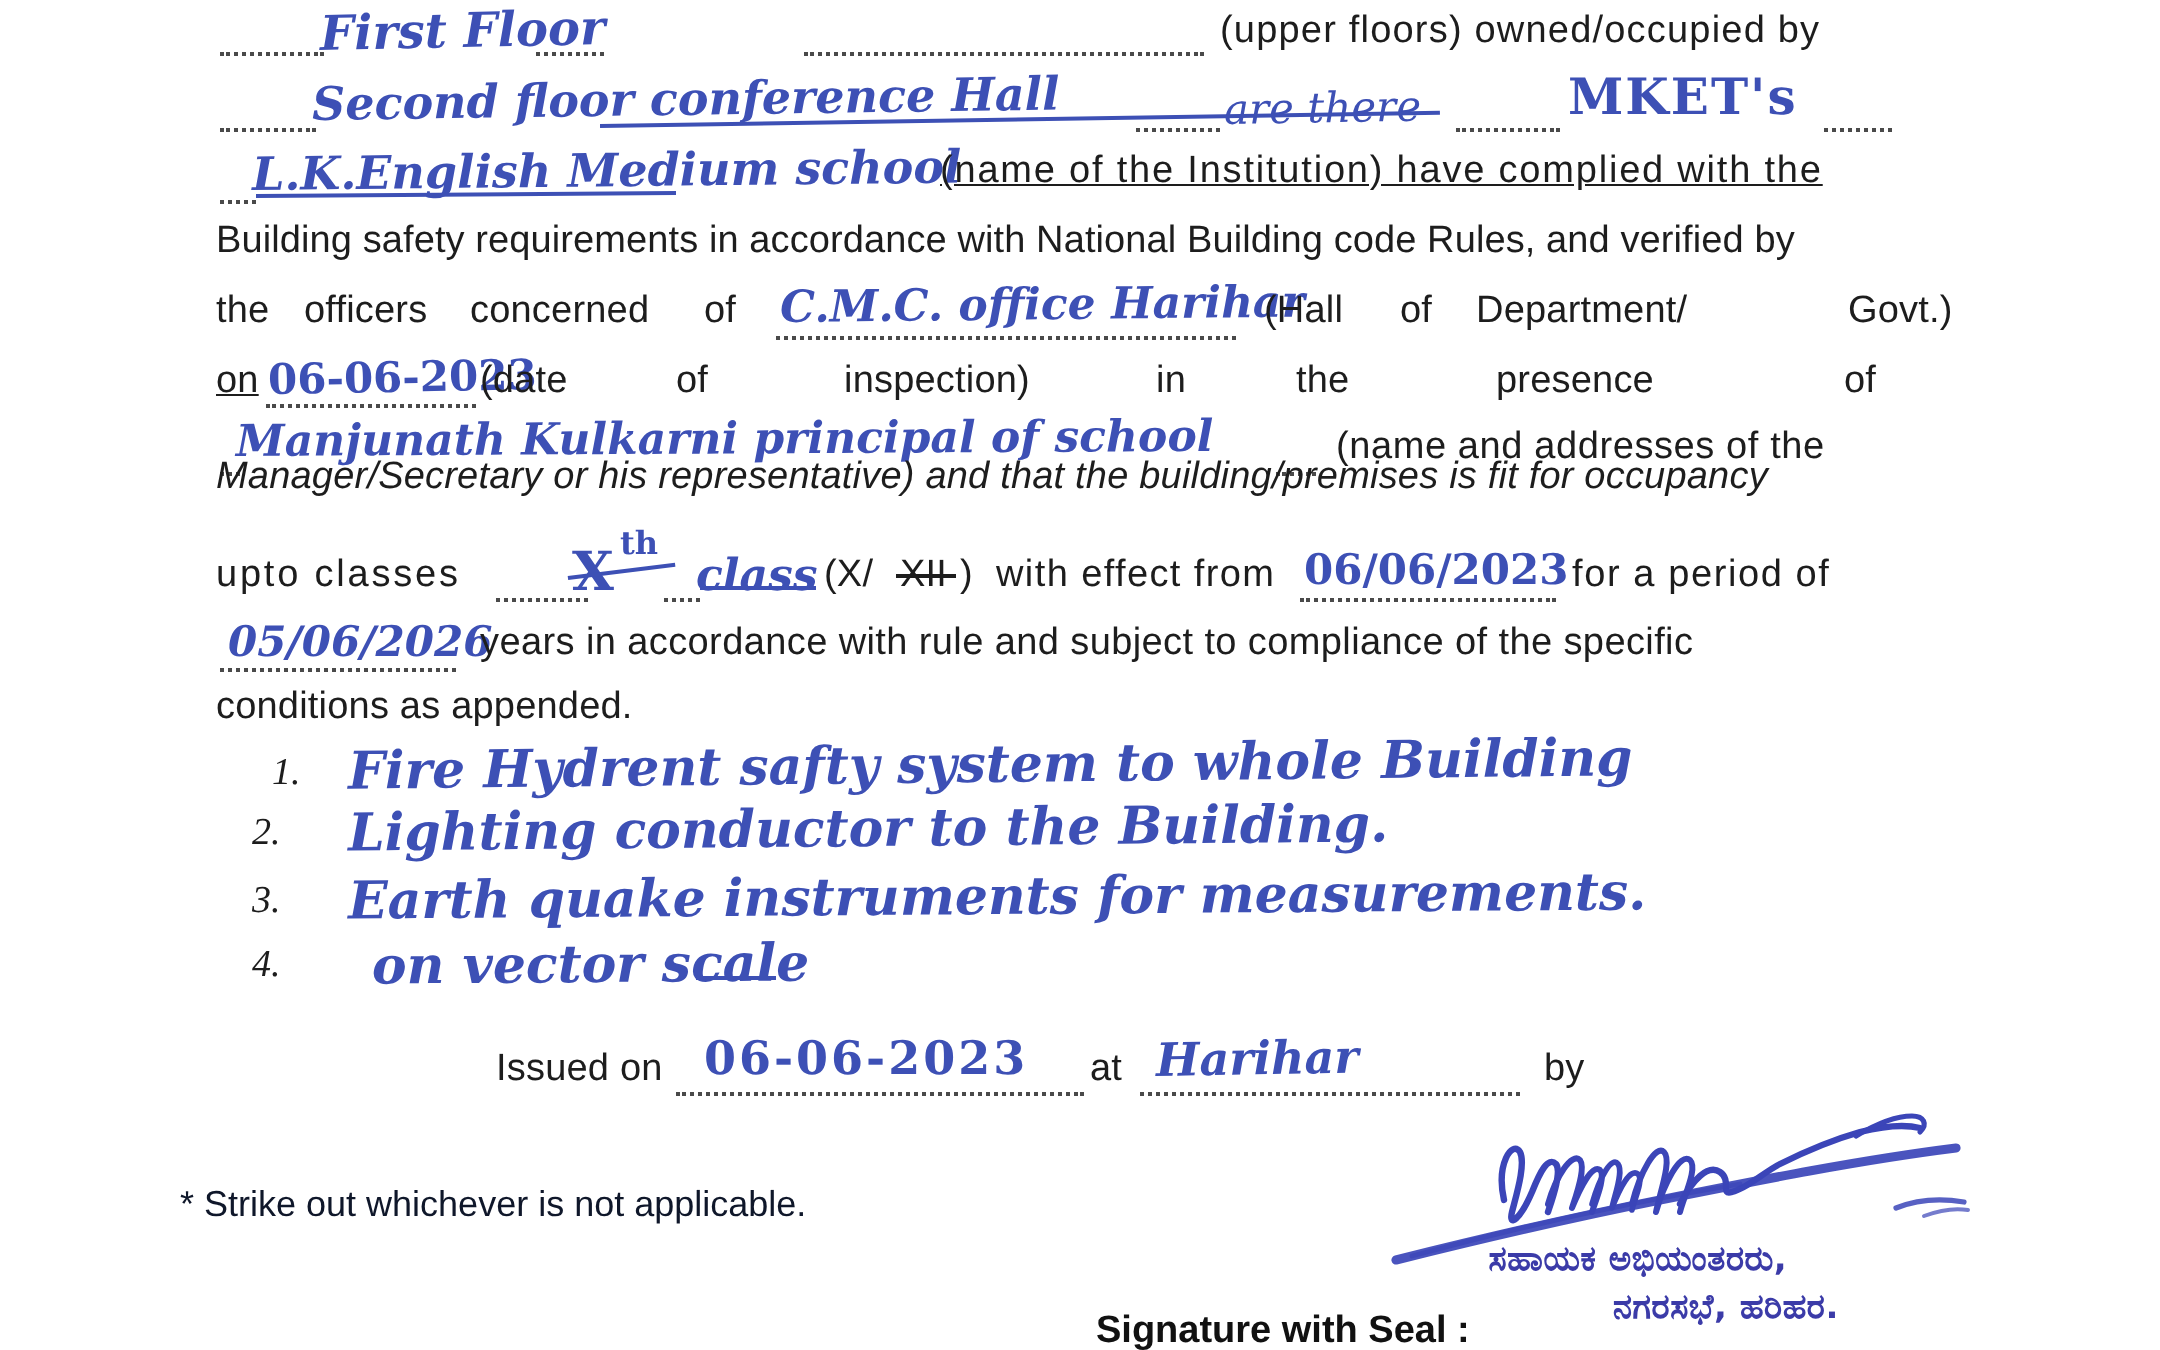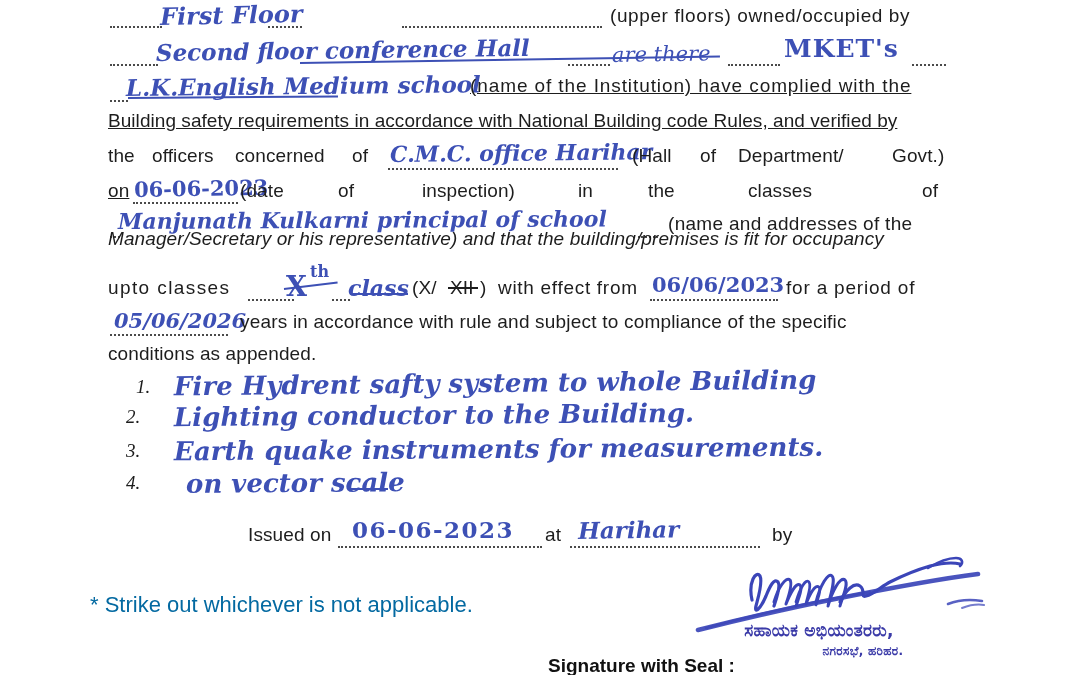--- a/index.html
+++ b/index.html
@@ -80,22 +80,22 @@
     position: absolute;
     font-family: "DejaVu Serif", serif;
     font-style: italic;
     font-weight: 600;
     color: #3d50b5;
     white-space: nowrap;
   }
 
   .note {
     position: absolute;
-    font-size: 22px;
-    color: #0369a1;
+    font-size: 18px;
+    color: #0f172a;
   }
   .sigseal-label {
     position: absolute;
     font-size: 19px;
     font-weight: bold;
     color: #111;
   }
 
   
   .signature {
@@ -108,21 +108,21 @@
     position: absolute;
     font-family: "DejaVu Sans", sans-serif;
     font-weight: bold;
     color: #3b3ba8;
     text-align: center;
     line-height: 1.22;
     font-size: 17px;
     letter-spacing: 0.3px;
     white-space: nowrap;
   }
-  .stamp-l2 { font-size: 12px; }
+  .stamp-l2 { font-size: 17px; }
 
   .topfrag {
     position: absolute;
     color: #3d50b5;
     font-family: "DejaVu Serif", serif;
     font-style: italic;
     font-weight: 600;
   }
 </style>
 </head>
@@ -145,44 +145,44 @@
   <div class="strike" style="left:300px;top:62px;width:420px;transform:rotate(-0.9deg);height:1.6px;"></div>
   <div class="dots" style="left:728px;top:64px;width:52px;"></div>
   <div class="hand" style="left:784px;top:34px;font-size:25px;font-style:normal;letter-spacing:1px;">MKET's</div>
   <div class="dots" style="left:912px;top:64px;width:34px;"></div>
 
   <div class="dots" style="left:110px;top:100px;width:18px;"></div>
   <div class="hand" style="left:126px;top:74px;font-size:23px;transform:rotate(-0.6deg);">L.K.English Medium school</div>
   <div class="strike" style="left:128px;top:97px;width:210px;height:1.5px;transform:rotate(-0.4deg);"></div>
   <div class="printed" style="left:470px;top:75px;letter-spacing:0.9px;text-decoration:underline;">(name of the Institution) have complied with the</div>
 
-  <div class="printed" style="left:108px;top:110px;letter-spacing:0.05px;text-decoration:underline;">Building safety requirements in accordance with National Building code Rules, and verified by</div>
+  <div class="printed" style="left:108px;top:110px;letter-spacing:0.05px;">Building safety requirements in accordance with National Building code Rules, and verified by</div>
 
   <div class="justline" style="top:145px;width:0px;">
   </div>
   <div class="printed" style="left:108px;top:145px;">the</div>
   <div class="printed" style="left:152px;top:145px;">officers</div>
   <div class="printed" style="left:235px;top:145px;">concerned</div>
   <div class="printed" style="left:352px;top:145px;">of</div>
   <div class="dots" style="left:388px;top:168px;width:230px;"></div>
   <div class="hand" style="left:390px;top:141px;font-size:22px;transform:rotate(-0.6deg);">C.M.C. office Harihar</div>
   <div class="printed" style="left:632px;top:145px;">(Hall</div>
   <div class="printed" style="left:700px;top:145px;">of</div>
   <div class="printed" style="left:738px;top:145px;">Department/</div>
-  <div class="printed" style="left:892px;top:145px;">Govt.)</div>
+  <div class="printed" style="left:924px;top:145px;">Govt.)</div>
 
   <div class="printed" style="left:108px;top:180px;text-decoration:underline;">on</div>
   <div class="dots" style="left:133px;top:202px;width:105px;"></div>
   <div class="hand" style="left:134px;top:177px;font-size:21px;font-style:normal;transform:rotate(-1deg);">06-06-2023</div>
   <div class="printed" style="left:240px;top:180px;">(date</div>
   <div class="printed" style="left:338px;top:180px;">of</div>
   <div class="printed" style="left:422px;top:180px;">inspection)</div>
   <div class="printed" style="left:578px;top:180px;">in</div>
   <div class="printed" style="left:648px;top:180px;">the</div>
-  <div class="printed" style="left:748px;top:180px;">classes</div>
+  <div class="printed" style="left:748px;top:180px;">presence</div>
   <div class="printed" style="left:922px;top:180px;">of</div>
 
   <div class="dots" style="left:110px;top:236px;width:10px;"></div>
   <div class="hand" style="left:118px;top:208px;font-size:22px;transform:rotate(-0.3deg);">Manjunath Kulkarni principal of school</div>
   <div class="dots" style="left:638px;top:236px;width:20px;"></div>
   <div class="printed" style="left:668px;top:213px;letter-spacing:0.3px;">(name and addresses of the</div>
 
   <div class="printed" style="left:108px;top:228px;letter-spacing:0.1px;font-style:italic;">Manager/Secretary or his representative) and that the building/premises is fit for occupancy</div>
 
   <div class="printed" style="left:108px;top:277px;letter-spacing:1.4px;">upto classes</div>

